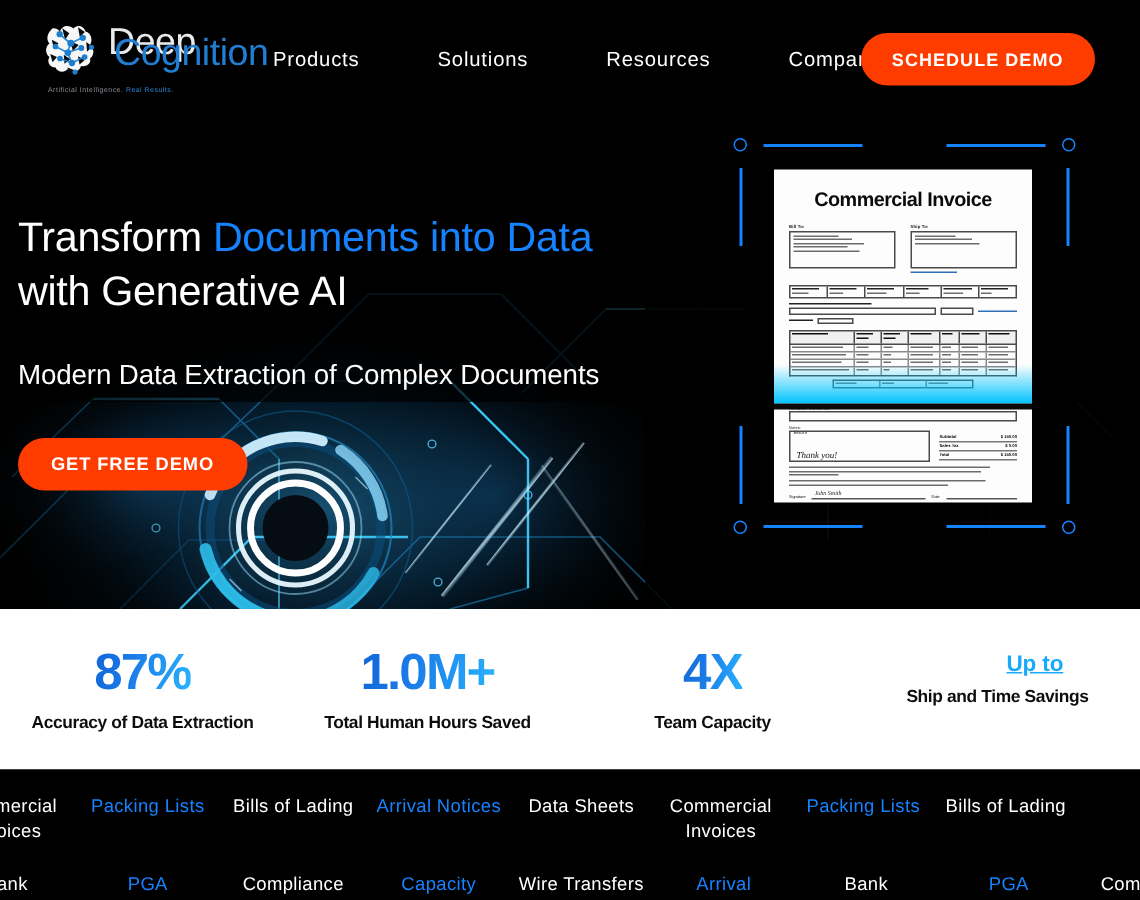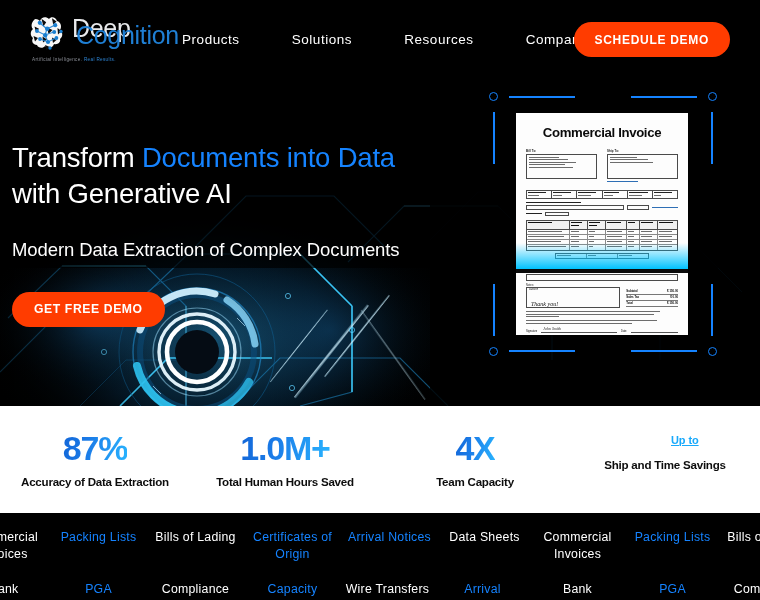--- a/index.html
+++ b/index.html
@@ -123,21 +123,21 @@
     -webkit-background-clip: text; background-clip: text;
     -webkit-text-fill-color: transparent; color: #1a7ae4;
     display: inline-block;
   }
   .stat-label {
     margin-top: 10px; font-size: 11.6px; color: #0d0d0d; font-weight: 700;
     letter-spacing: -0.25px;
   }
   .upto {
     position: absolute; top: -14px; left: 50%; margin-left: 6px;
-    font-size: 11px; font-weight: 700; color: #18a9fb; letter-spacing: -0.1px; text-decoration: underline;
+    font-size: 15px; font-weight: 700; color: #18a9fb; letter-spacing: -0.1px; text-decoration: underline;
   }
 
   
   .tickers { position: absolute; left: 0; top: 513px; width: 760px; height: 87px; background: #000; overflow: hidden; }
   .ticker-row { position: absolute; left: 0; width: 760px; display: flex; }
   .ticker-row.r1 { top: 16px; }
   .ticker-row.r2 { top: 68px; }
   .tick {
     flex: 0 0 auto; text-align: center; font-size: 12.3px;
     letter-spacing: 0.25px; line-height: 1.42; white-space: pre-line;
@@ -612,22 +612,20 @@
       <div class="stat-label">Ship and Time Savings</div>
     </div>
   </div>
 
   <div class="tickers">
     <div class="ticker-row r1" id="row1" style="margin-left:-42px;">
         <div class="tick w" style="width: 92px;">Commercial
 Invoices</div>
         <div class="tick b" style="width: 97px;">Packing Lists</div>
         <div class="tick w" style="width: 97px;">Bills of Lading</div>
-        <div class="tick b" style="width: 97px;">Certificates of
-Origin</div>
         <div class="tick b" style="width: 97px;">Arrival Notices</div>
         <div class="tick w" style="width: 93px;">Data Sheets</div>
         <div class="tick w" style="width: 93px;">Commercial
 Invoices</div>
         <div class="tick b" style="width: 97px;">Packing Lists</div>
         <div class="tick w" style="width: 93px;">Bills of Lading</div>
       </div>
     <div class="ticker-row r2" id="row2" style="margin-left:-42px;">
         <div class="tick w" style="width: 92px;">Bank</div>
         <div class="tick b" style="width: 97px;">PGA</div>

